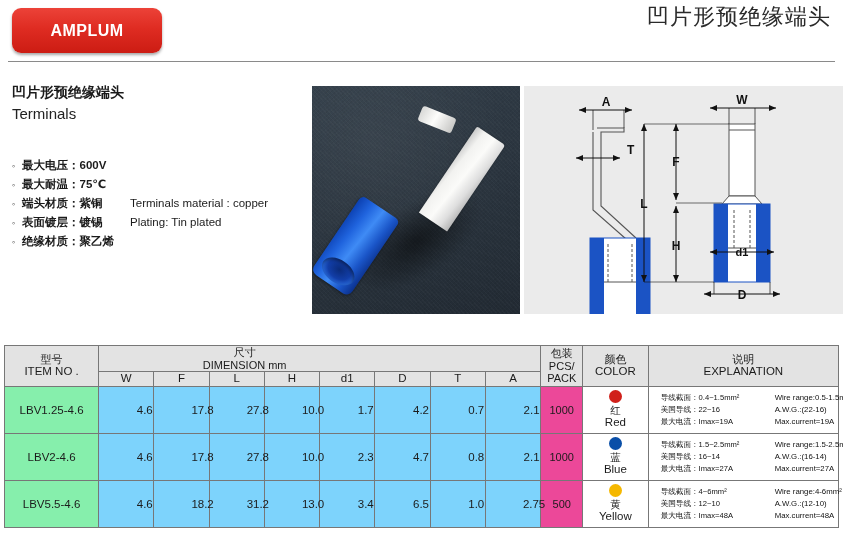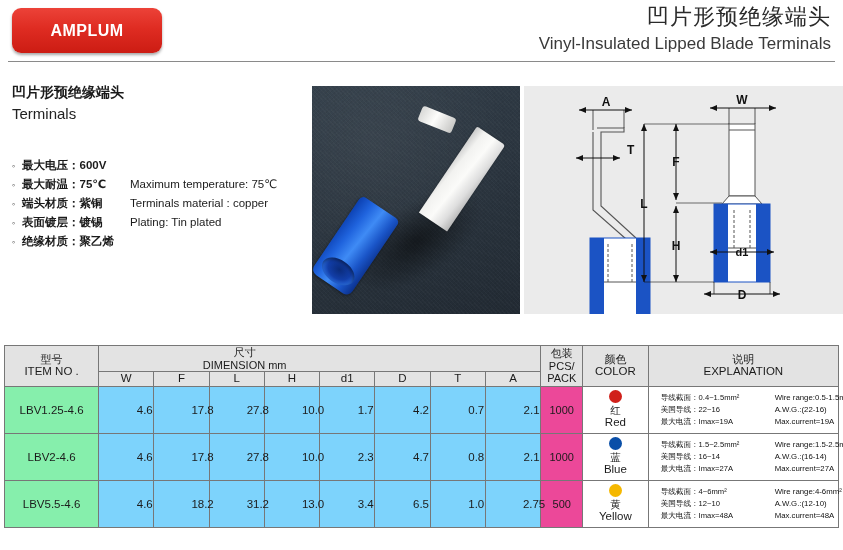--- a/index.html
+++ b/index.html
@@ -131,42 +131,40 @@
 <body>
 
 <div id="page">
 
   <div id="header">
     <div id="logo-box">
       <span id="logo-text">AMPLUM</span>
     </div>
     <div id="header-titles">
       <div id="title-cn">凹片形预绝缘端头</div>
-      <div id="title-en">Vinyl-Insulated Lipped Blade Terminals</div>
     </div>
     <div id="header-rule"></div>
   </div>
 
   <div id="upper">
 
     <div id="left-col">
       <div id="sub-cn">凹片形预绝缘端头</div>
       <div id="sub-en">
         <div>Terminals</div>
       </div>
 
       <div id="spec-list">
         <div class="spec-row">
           <span class="spec-bullet">◦</span>
           <span class="spec-cn">最大电压：600V</span>
         </div>
         <div class="spec-row">
           <span class="spec-bullet">◦</span>
           <span class="spec-cn">最大耐温：75℃</span>
-          <span class="spec-en">Maximum temperature: 75℃</span>
         </div>
         <div class="spec-row">
           <span class="spec-bullet">◦</span>
           <span class="spec-cn">端头材质：紫铜</span>
           <span class="spec-en">Terminals material : copper</span>
         </div>
         <div class="spec-row">
           <span class="spec-bullet">◦</span>
           <span class="spec-cn">表面镀层：镀锡</span>
           <span class="spec-en">Plating: Tin plated</span>

